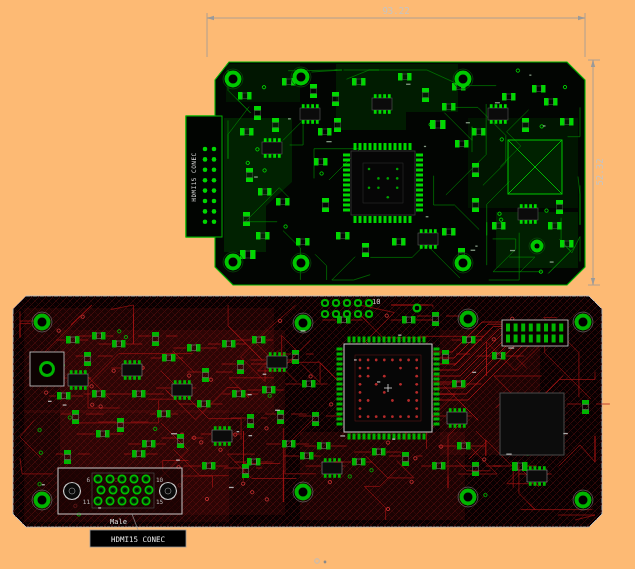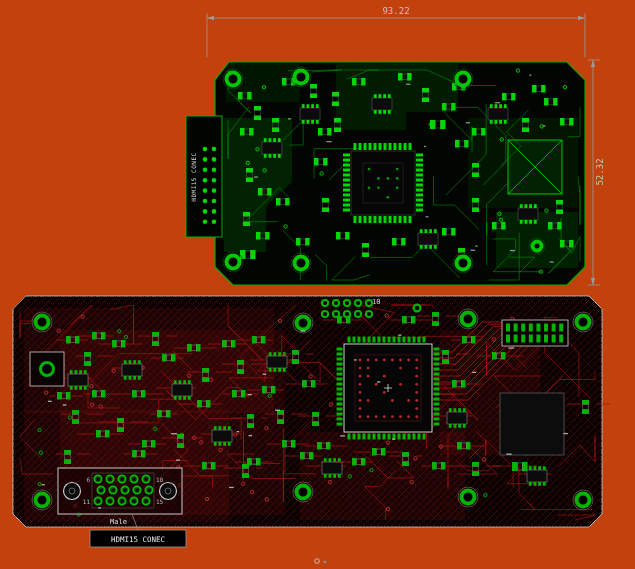--- a/index.html
+++ b/index.html
@@ -1,16 +1,16 @@
 <!DOCTYPE html>
 <html><head>
 <meta charset="utf-8">
 <style>
   html,body{margin:0;padding:0;background:#000;}
-  .stage{position:relative;width:635px;height:569px;background:#c2410c;overflow:hidden;
+  .stage{position:relative;width:635px;height:569px;background:#fdba74;overflow:hidden;
          font-family:"DejaVu Sans Mono",monospace;}
   svg{display:block}
   text{user-select:none}
   .dim{stroke:#9a9a9a;stroke-width:0.8;fill:none}
   .dimfill{fill:#9a9a9a}
   .dim-text{fill:#c4c4c4;font-size:9px;font-family:"DejaVu Sans Mono",monospace}
   .conn-text{fill:#d8d8d8;font-size:6px;letter-spacing:.5px;font-family:"DejaVu Sans Mono",monospace}
   .silk-sm{fill:#b9b9b9;font-size:6px;font-family:"DejaVu Sans Mono",monospace}
   .silk-md{fill:#e0e0e0;font-size:7px;font-family:"DejaVu Sans Mono",monospace}
   .silk-box{fill:#e6e6e6;font-size:7.5px;font-family:"DejaVu Sans Mono",monospace}

